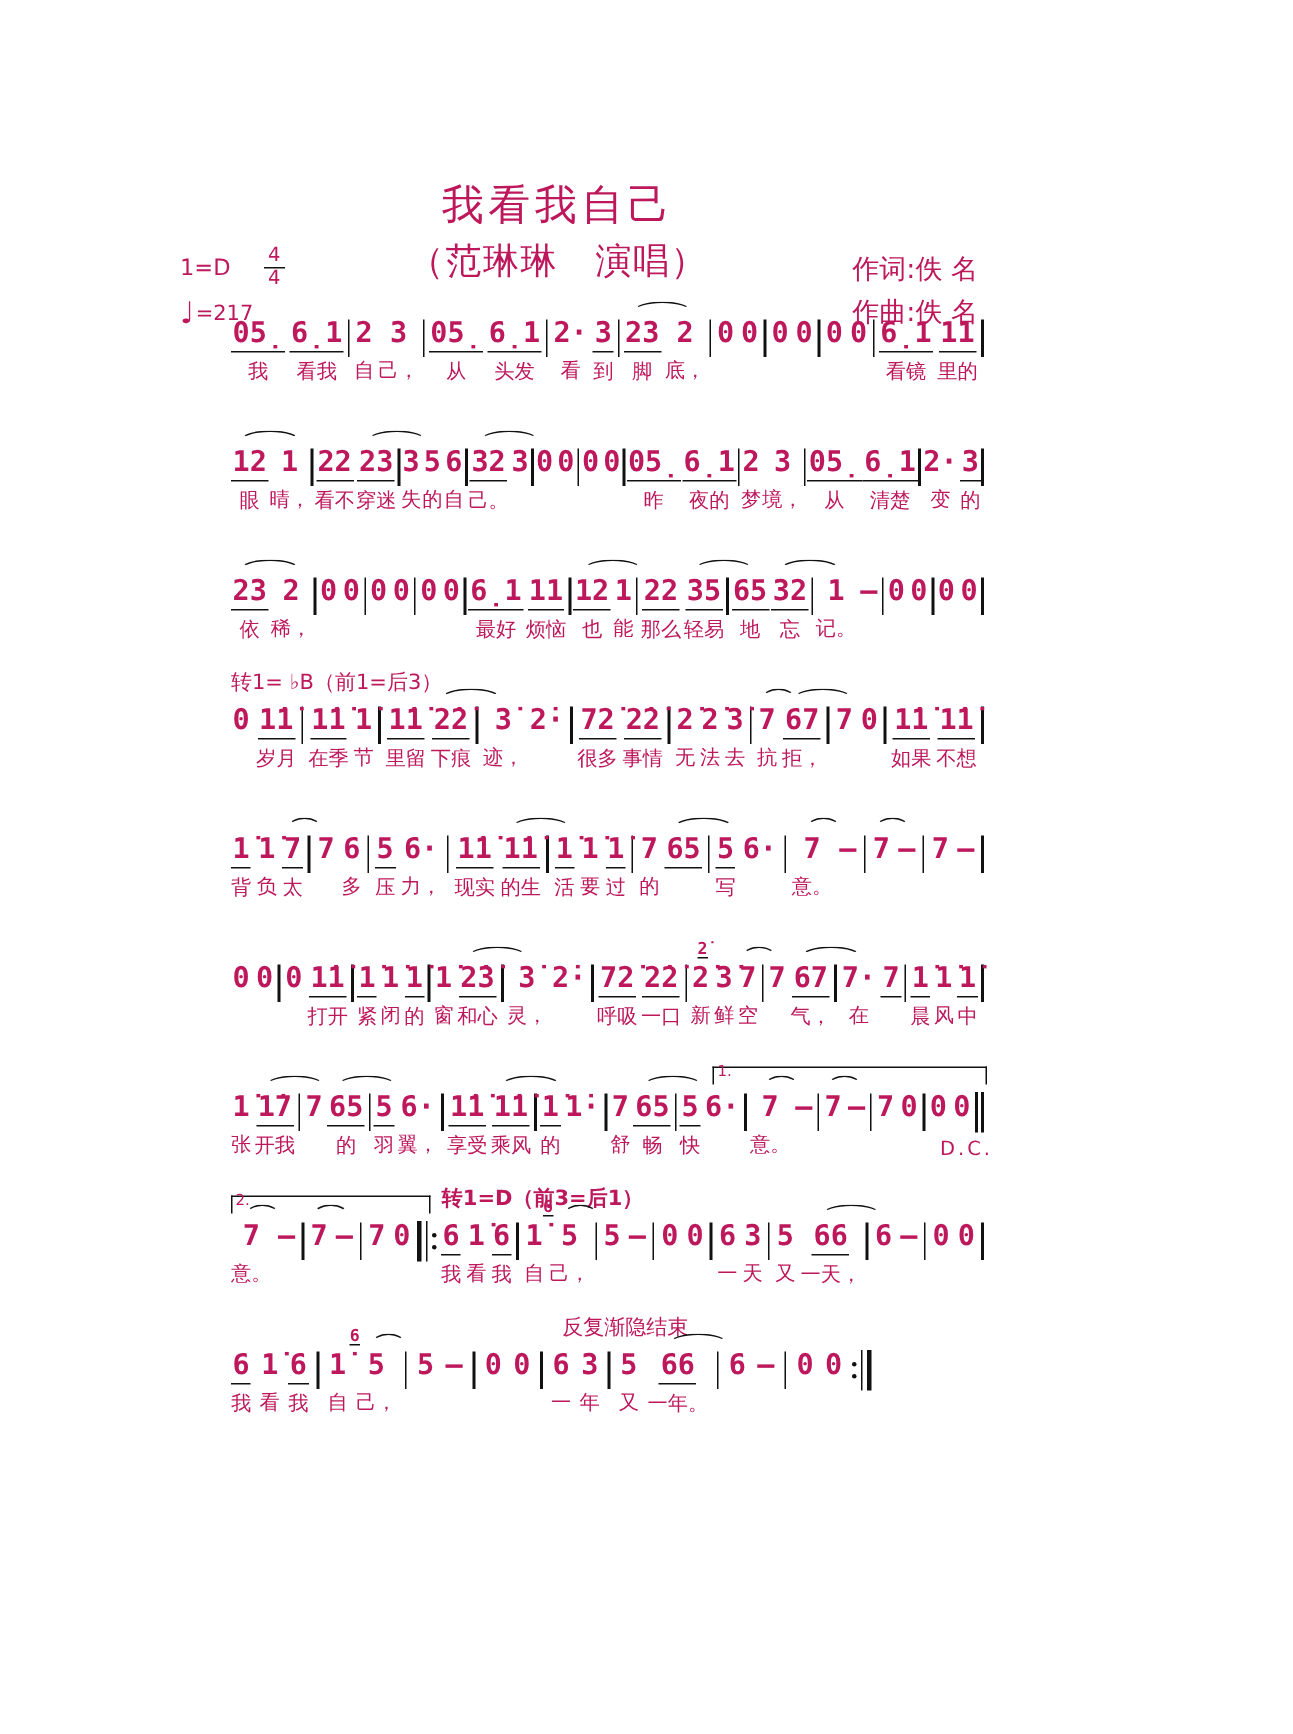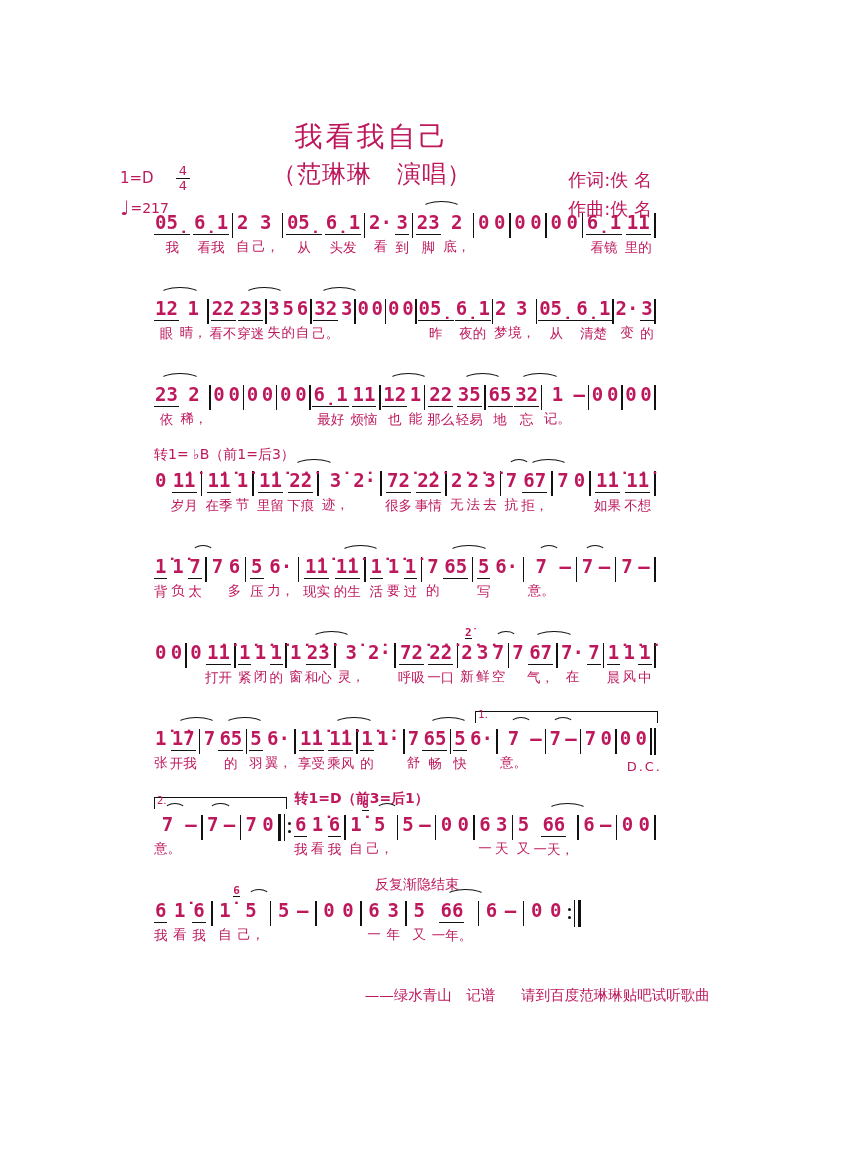--- a/index.html
+++ b/index.html
@@ -964,17 +964,14 @@
               <span class="rdots">
                 <i></i>
                 <i></i>
               </span>
               <span class="bl-thin"></span>
               <span class="bl-thick"></span>
             </span>
           </div>
         </div>
       </div>
-    <div class="footer">
-      <span>——绿水青山　记谱</span><span>请到百度范琳琳贴吧试听歌曲</span>
-    </div>
   </div>
 </div>
 
 </body></html>

